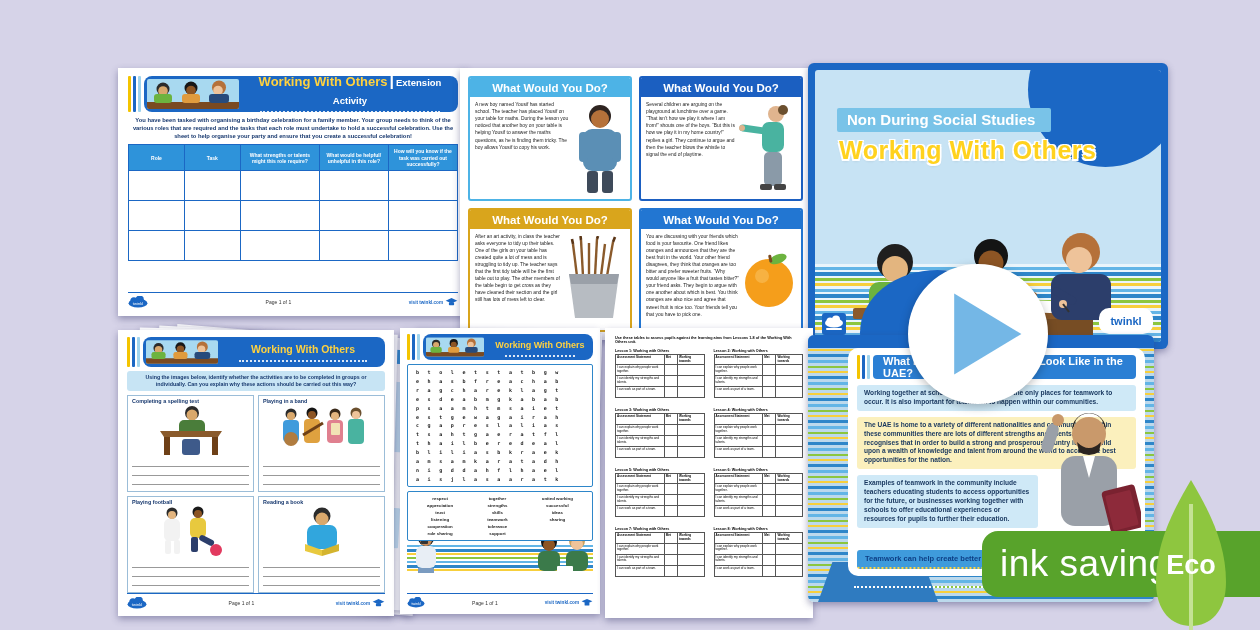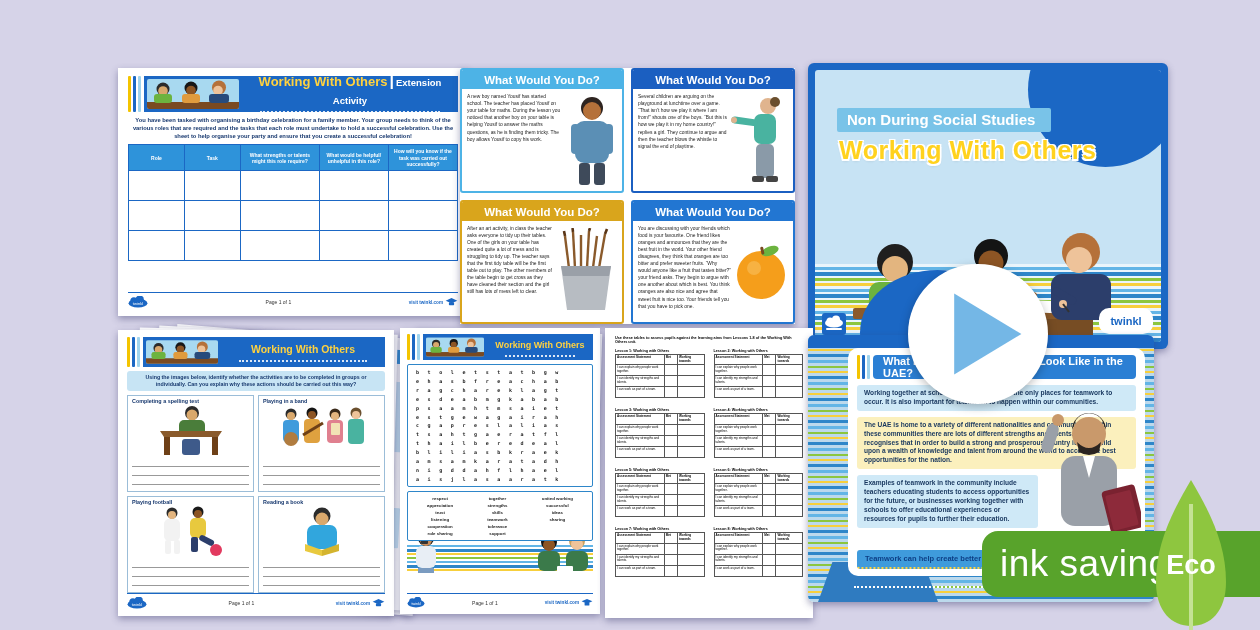--- a/index.html
+++ b/index.html
@@ -3,42 +3,42 @@
 <meta charset="utf-8">
 <style>
   html,body{margin:0;padding:0}
   body{width:1260px;height:630px;background:#d6d3e8;font-family:"Liberation Sans",sans-serif;position:relative;overflow:hidden}
   .page{position:absolute;background:#fff;box-shadow:0 3px 7px rgba(60,60,110,.45)}
   
   .banner{display:flex;align-items:stretch}
   .vstripes{display:flex;gap:2px;margin-right:3px}
   .vstripes i{width:3px;border-radius:1px}
   .s-y{background:#f4c400}.s-b{background:#1b67c4}.s-c{background:#9fd4ee}
-  .banner-bar{flex:1;background:#1b67c4;border-radius:0;display:flex;align-items:center;overflow:hidden}
+  .banner-bar{flex:1;background:#1b67c4;border-radius:8px;display:flex;align-items:center;overflow:hidden}
   .banner-pic{flex:none;margin:3px;border-radius:2px}
   .banner-titles{flex:1;text-align:center;padding:0 8px;line-height:1.1}
   .bt-main{color:#ffd23f;font-weight:bold}
   .bt-sep{color:#fff;font-weight:bold;margin:0 2px}
   .bt-sub{color:#fff;font-weight:bold}
   .dashed-row{border-bottom:2px dotted rgba(255,255,255,.85);height:2px;margin:2px 10px 3px}
   
   .sheet-footer{display:flex;align-items:center;justify-content:space-between;margin-top:auto;padding-top:3px;border-top:1.5px solid #1b67c4}
   .pg{font-size:5px;color:#333}
   .visit{display:flex;align-items:center;gap:2px;font-size:4.6px;color:#1b67c4;font-weight:bold}
   
   .ext{left:118px;top:68px;width:330px;height:232px;padding:8px 10px;display:flex;flex-direction:column}
   .ext .banner{height:36px}
   .ext .bt-main{font-size:13px}.ext .bt-sub{font-size:9.5px}
   .ext-intro{margin:5px 2px 4px;font-size:5.8px;line-height:1.35;color:#17386e;font-weight:bold;text-align:center}
   .ext-table{width:100%;border-collapse:collapse;table-layout:fixed}
   .ext-table th{background:#2e93da;color:#fff;font-size:5px;font-weight:bold;padding:3px 2px;border:1px solid #1b67c4;line-height:1.25}
   .ext-table td{border:1px solid #1b67c4;height:27px}
   .ext-table col.c1{width:17%}.ext-table col.c2{width:17%}.ext-table col.c3{width:24%}.ext-table col.c4{width:21%}.ext-table col.c5{width:21%}
   
-  .cards{left:460px;top:68px;width:335px;height:256px;display:grid;grid-template-columns:1fr 1fr;grid-template-rows:1fr 1fr;gap:7px}
+  .cards{left:460px;top:68px;width:335px;height:256px;padding:8px;display:grid;grid-template-columns:1fr 1fr;grid-template-rows:1fr 1fr;gap:7px}
   .wcard{border:2px solid;border-radius:3px;display:flex;flex-direction:column;overflow:hidden;background:#fff}
   .wcard-h{color:#fff;font-weight:bold;font-size:11.5px;text-align:center;padding:4px 0 3px}
   .wcard-b{flex:1;display:flex;gap:3px;padding:4px 5px;font-size:4.9px;line-height:1.45;color:#222}
   .wcard-b .txt{flex:1}
   .wcard-b svg{flex:none;align-self:center}
   .acc-c1{border-color:#4db3e6}.acc-c1 .wcard-h{background:#4db3e6}
   .acc-c2{border-color:#1b5fc1}.acc-c2 .wcard-h{background:#1b5fc1}
   .acc-c3{border-color:#d9a51c}.acc-c3 .wcard-h{background:#d9a51c}
   .acc-c4{border-color:#2276d2}.acc-c4 .wcard-h{background:#2276d2}
   

